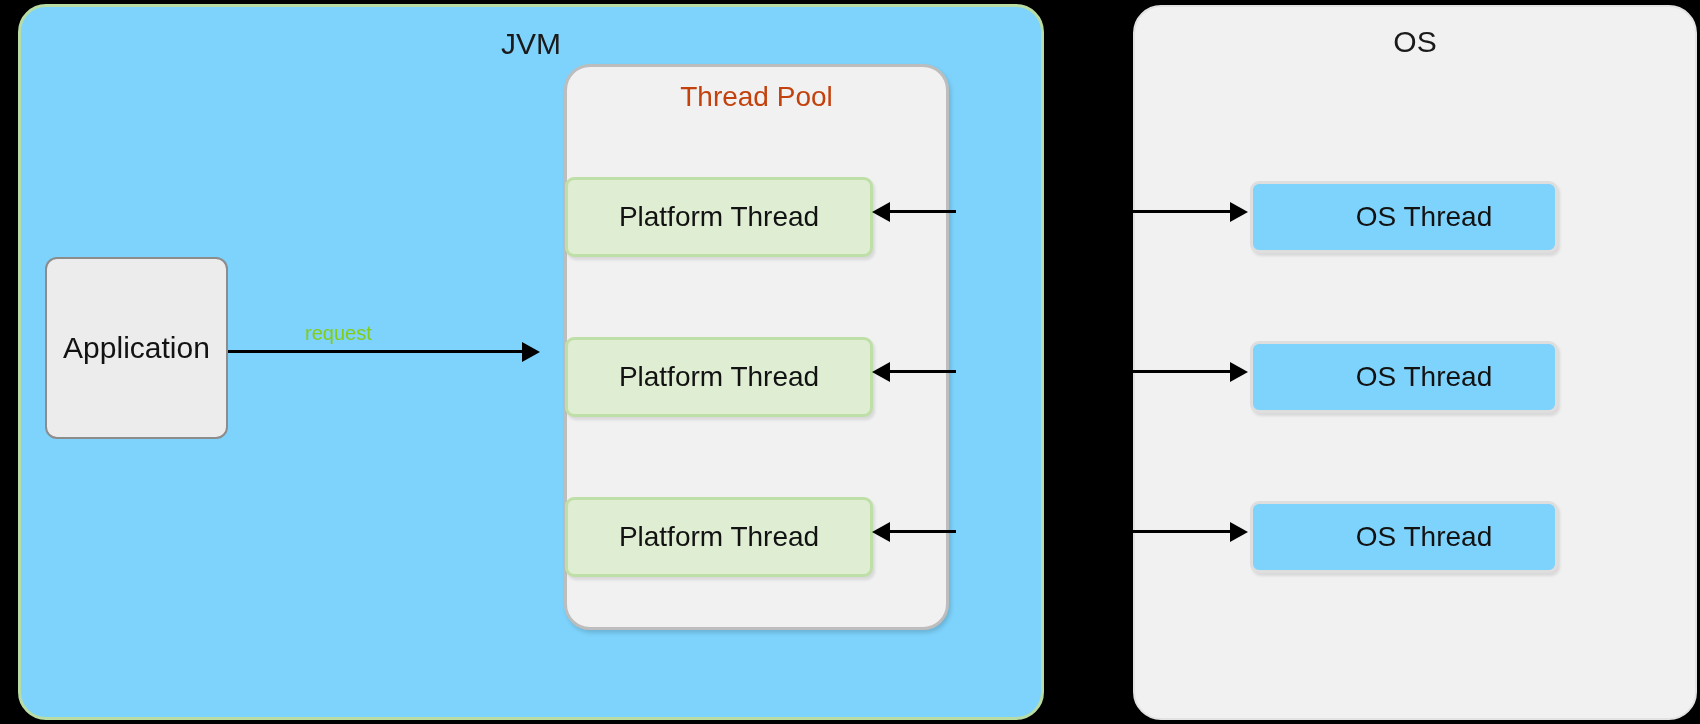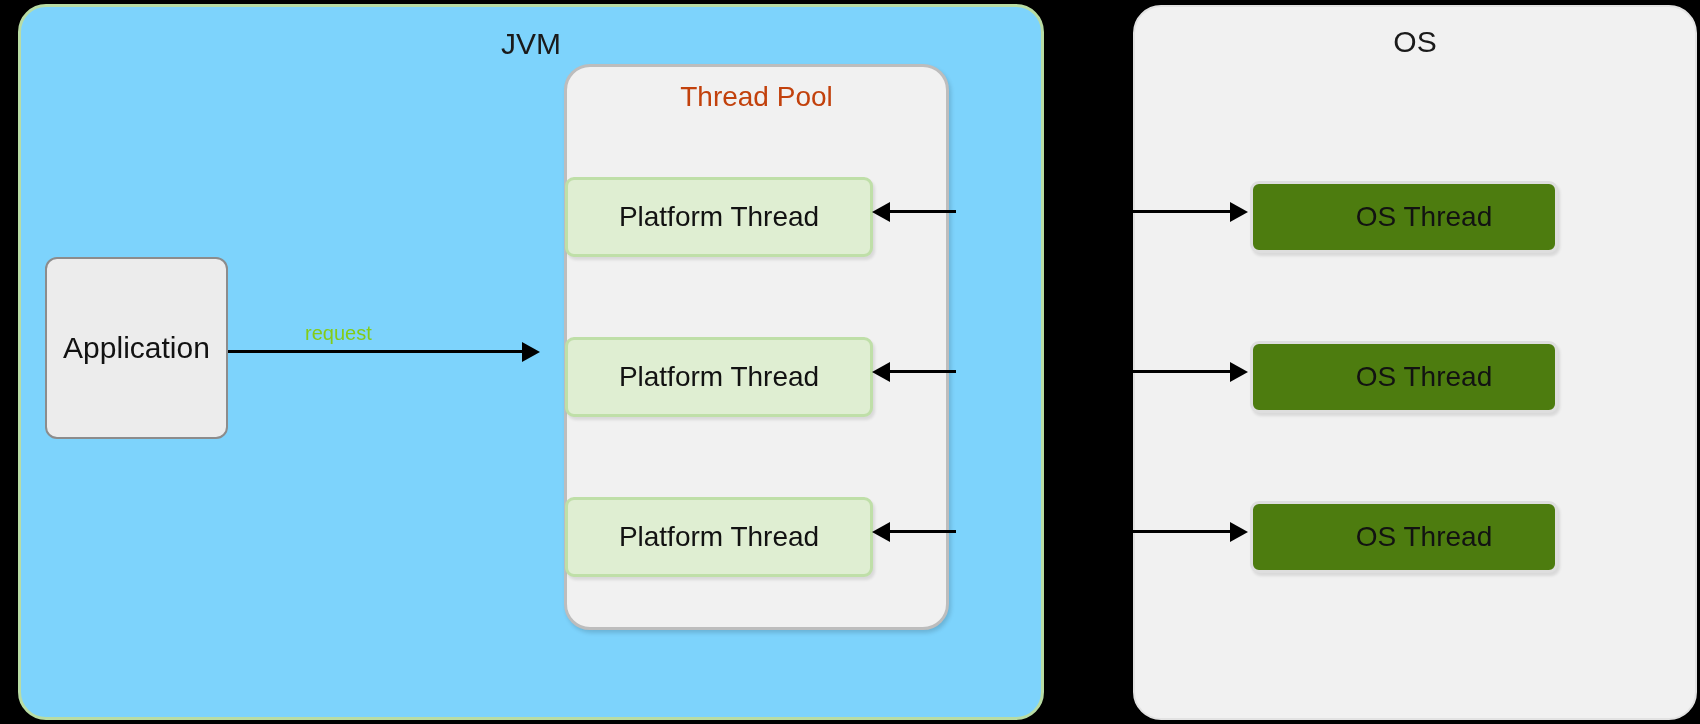--- a/index.html
+++ b/index.html
@@ -96,21 +96,21 @@
     left: 565px;
     background: #dfeed2;
     border: 3px solid #bfdfa8;
     border-radius: 9px;
     box-shadow: 2px 3px 3px rgba(0,0,0,0.10);
   }
   .node-os-thread {
     width: 308px;
     height: 72px;
     left: 1250px;
-    background: #4d7c0f;
+    background: #7dd3fc;
     border: 3px solid #dedede;
     border-radius: 9px;
     box-shadow: 2px 3px 3px rgba(0,0,0,0.10);
     padding-left: 40px;
   }
   .node-application {
     left: 45px;
     top: 257px;
     width: 183px;
     height: 182px;

